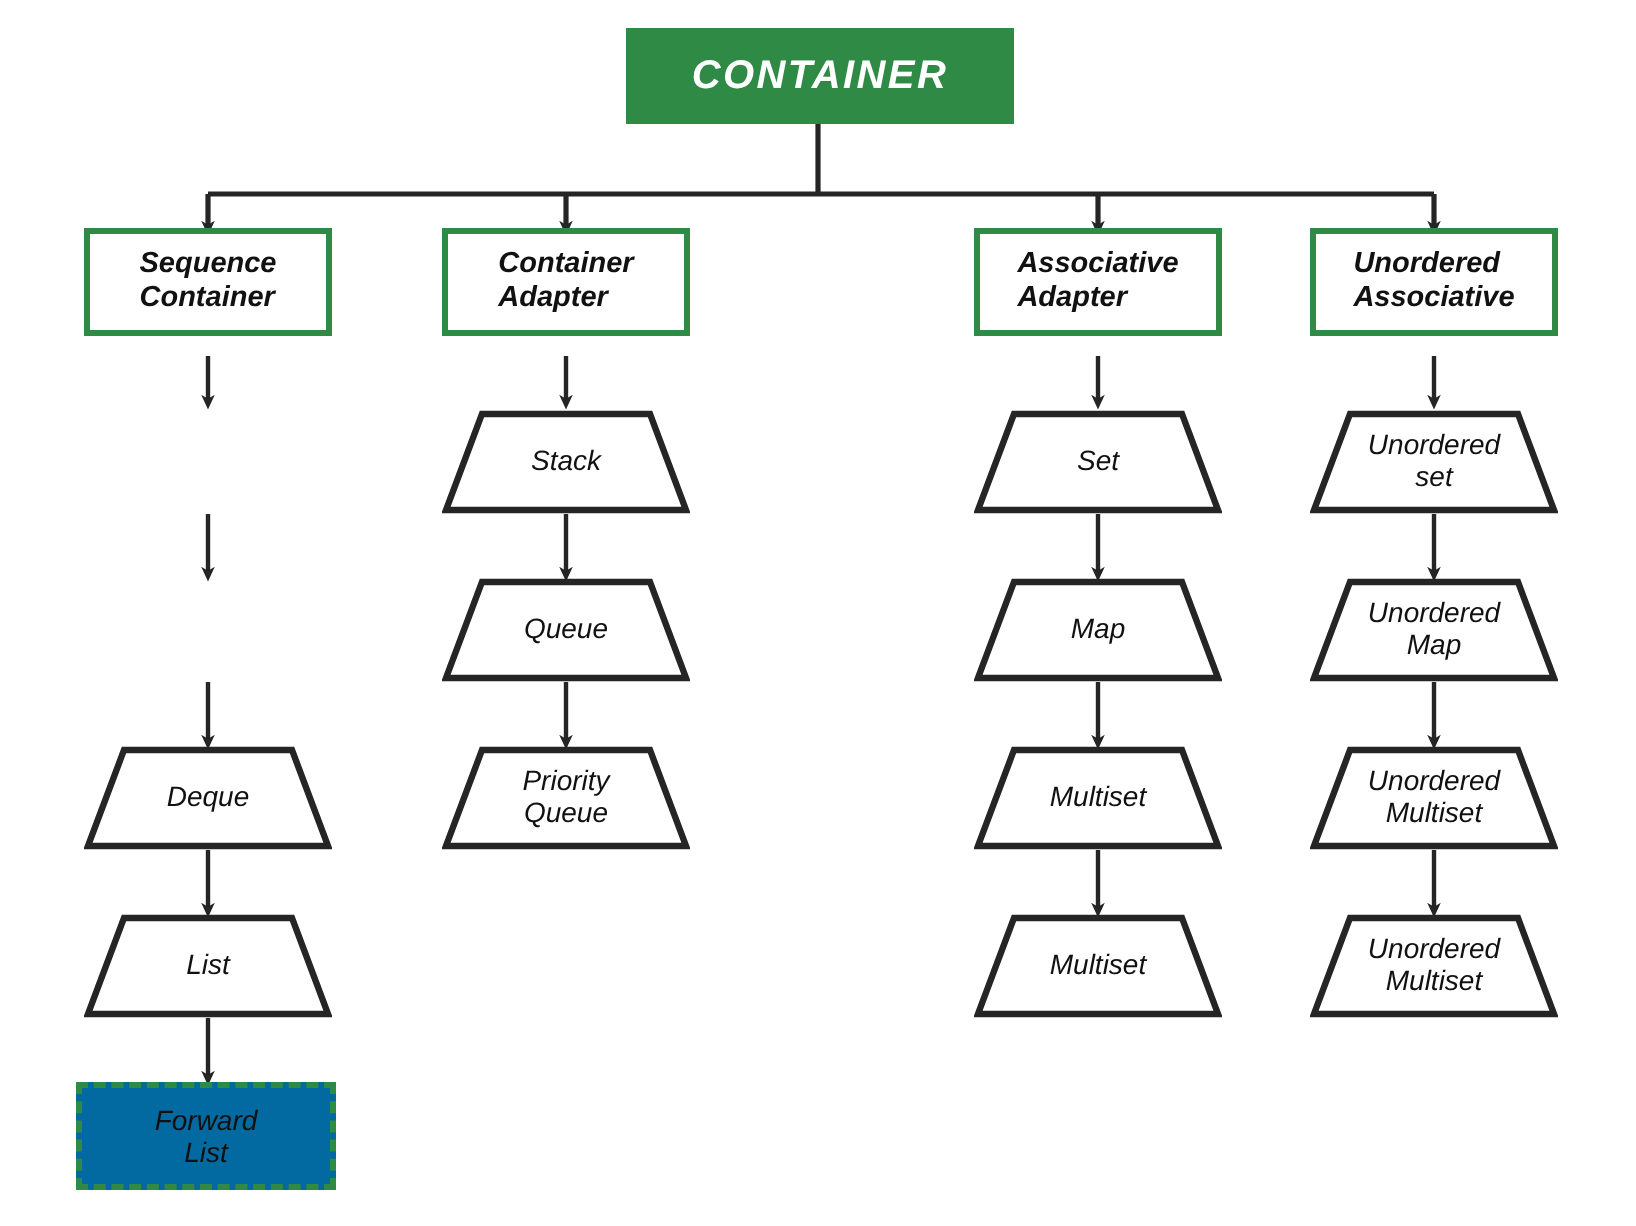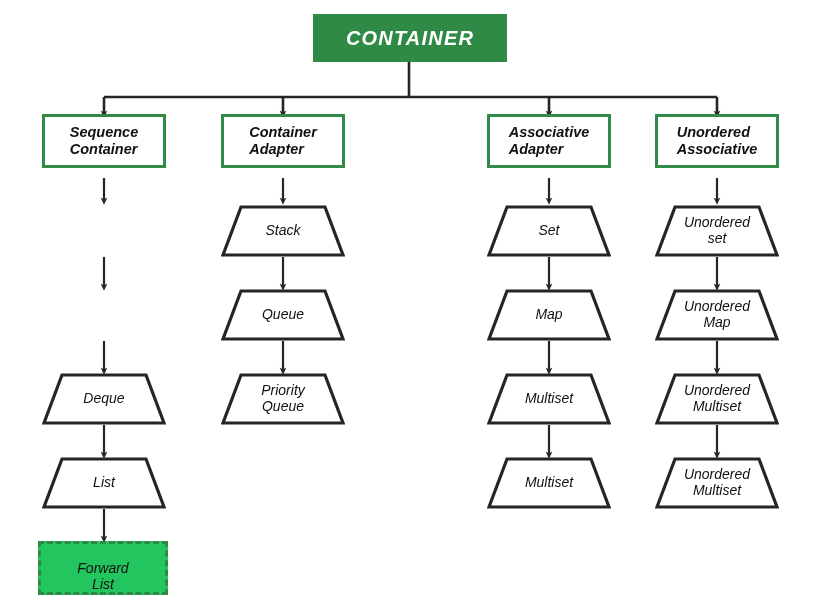--- a/index.html
+++ b/index.html
@@ -98,25 +98,25 @@
     text-align: center;
     line-height: 1.14;
     pointer-events: none;
   }
 
   
   .dashed-box {
     position: absolute;
     width: 130px;
     height: 54px;
-    background: #22c55e;
+    background: #0369a1;
     border: 3px dashed #2f8a46;
     box-sizing: border-box;
     display: flex;
-    align-items: flex-end;
+    align-items: center;
     justify-content: center;
   }
   .dashed-box .dashed-label {
     font-size: 14px;
     color: #111111;
     text-align: center;
     line-height: 1.15;
   }
 </style>
 </head>

